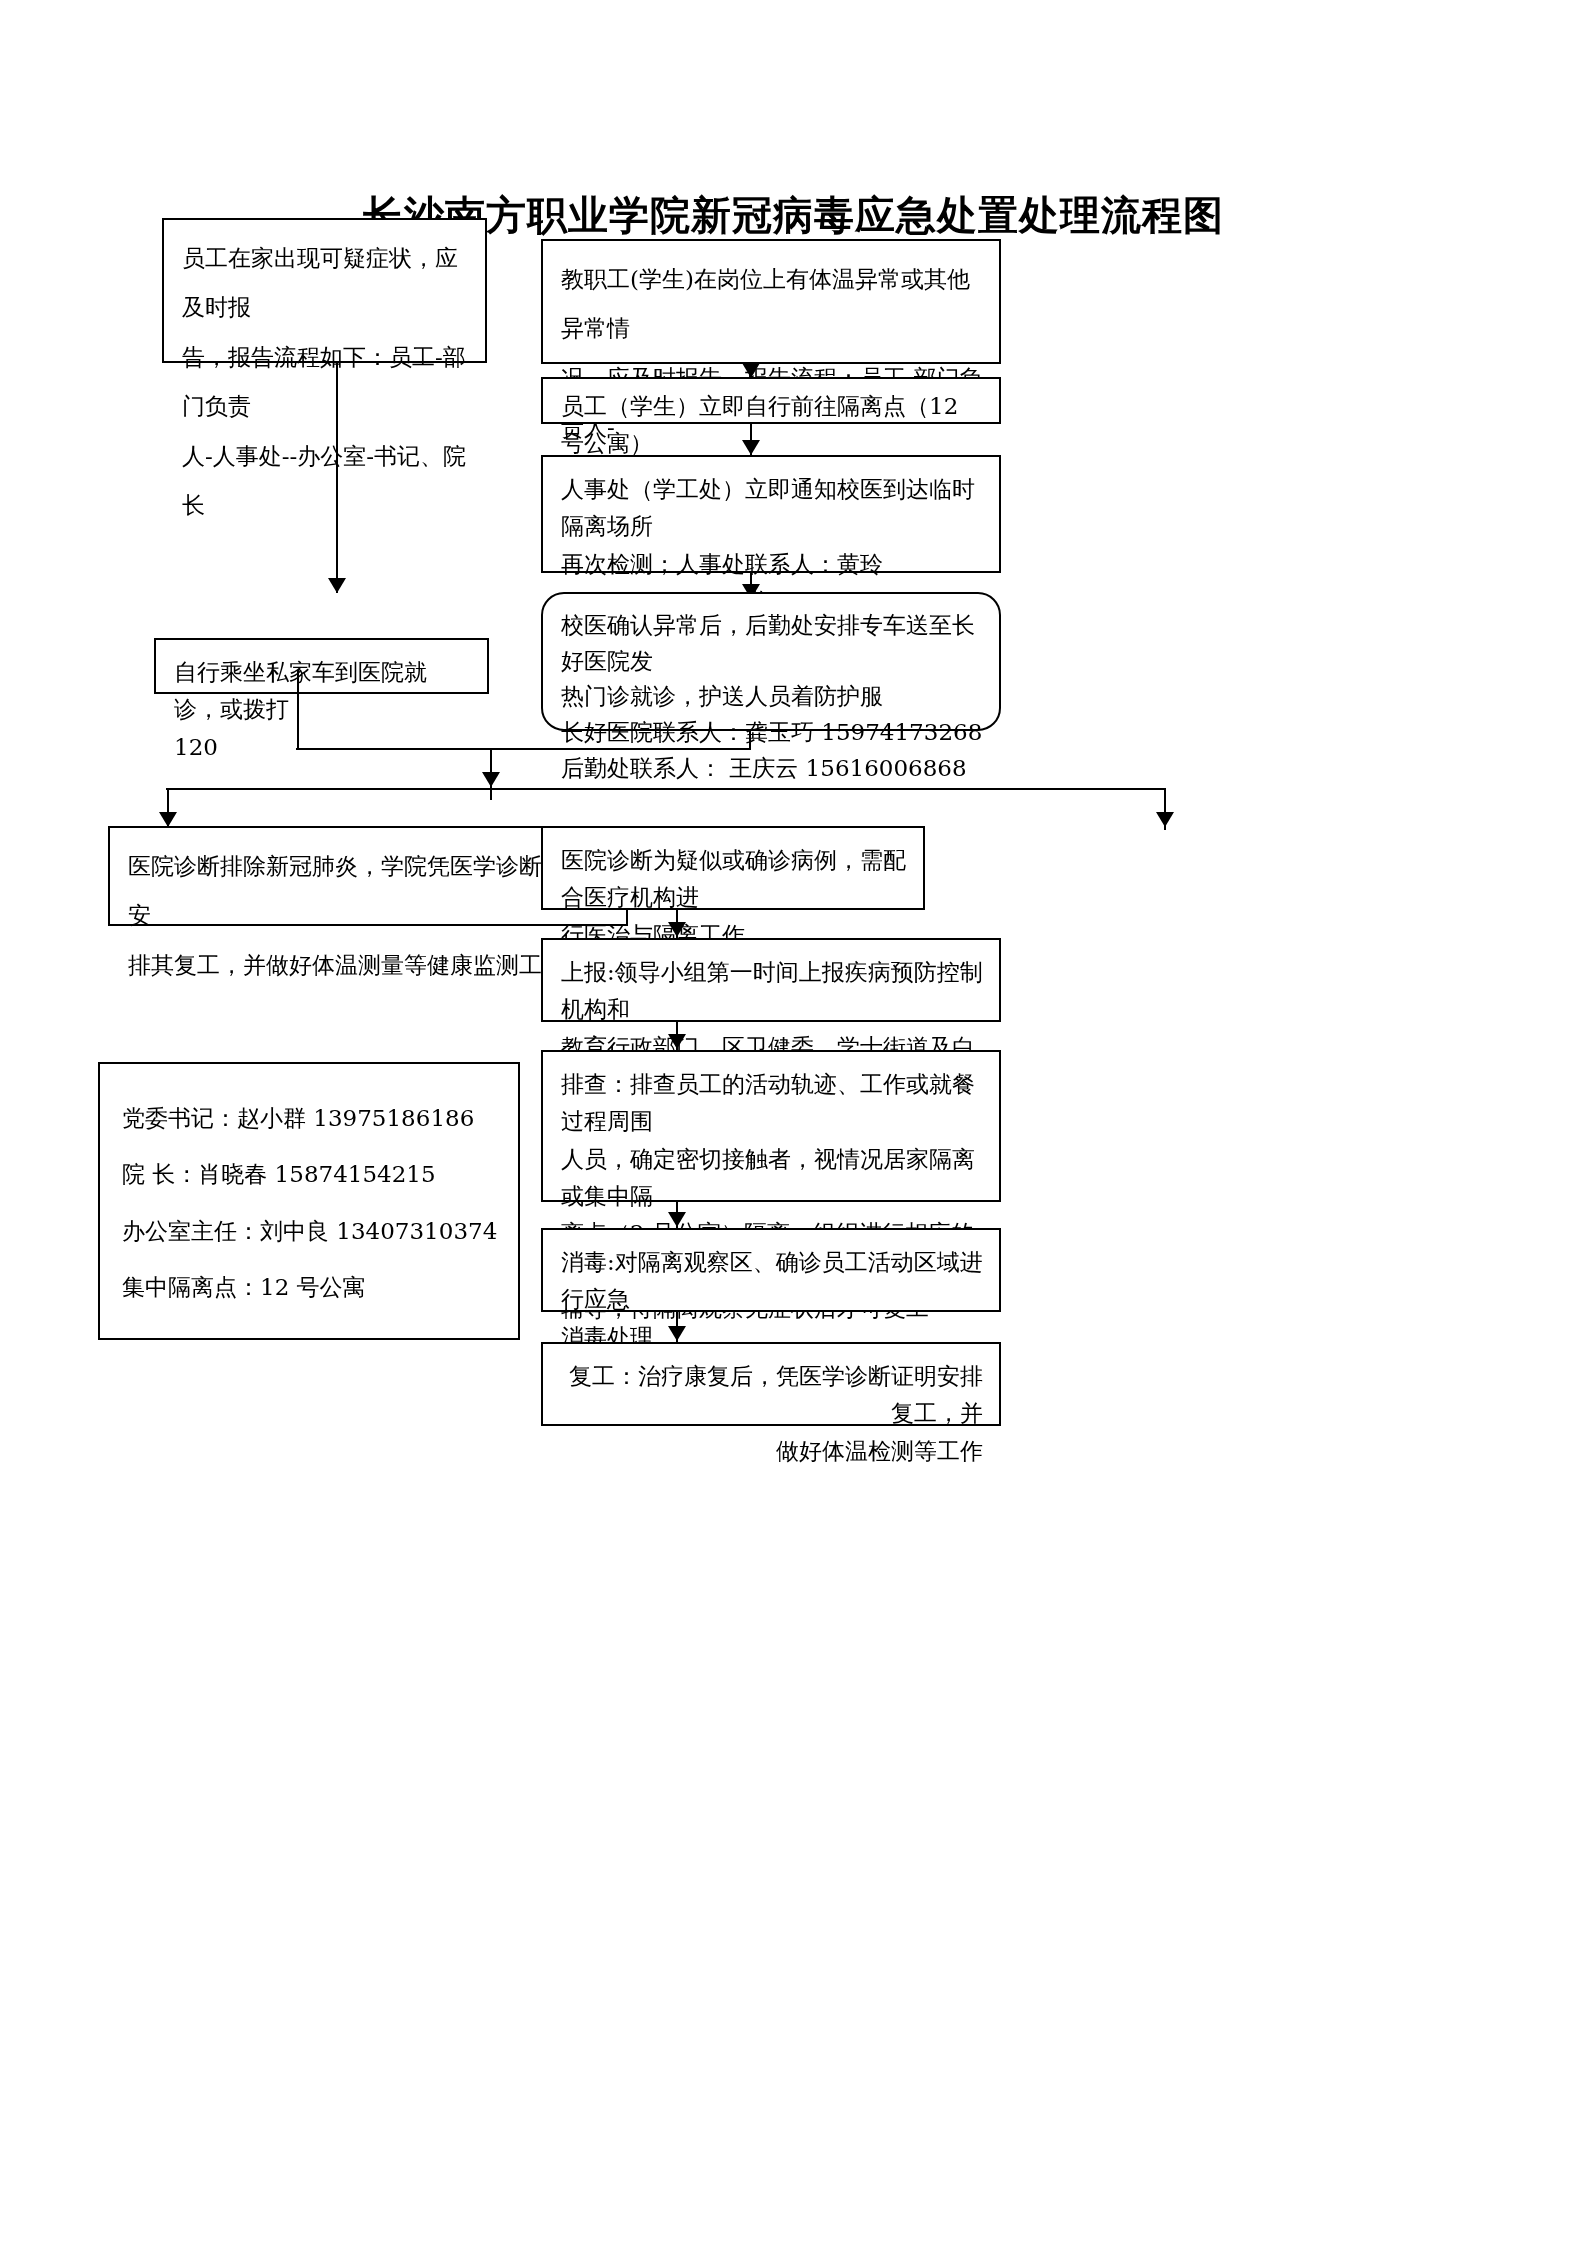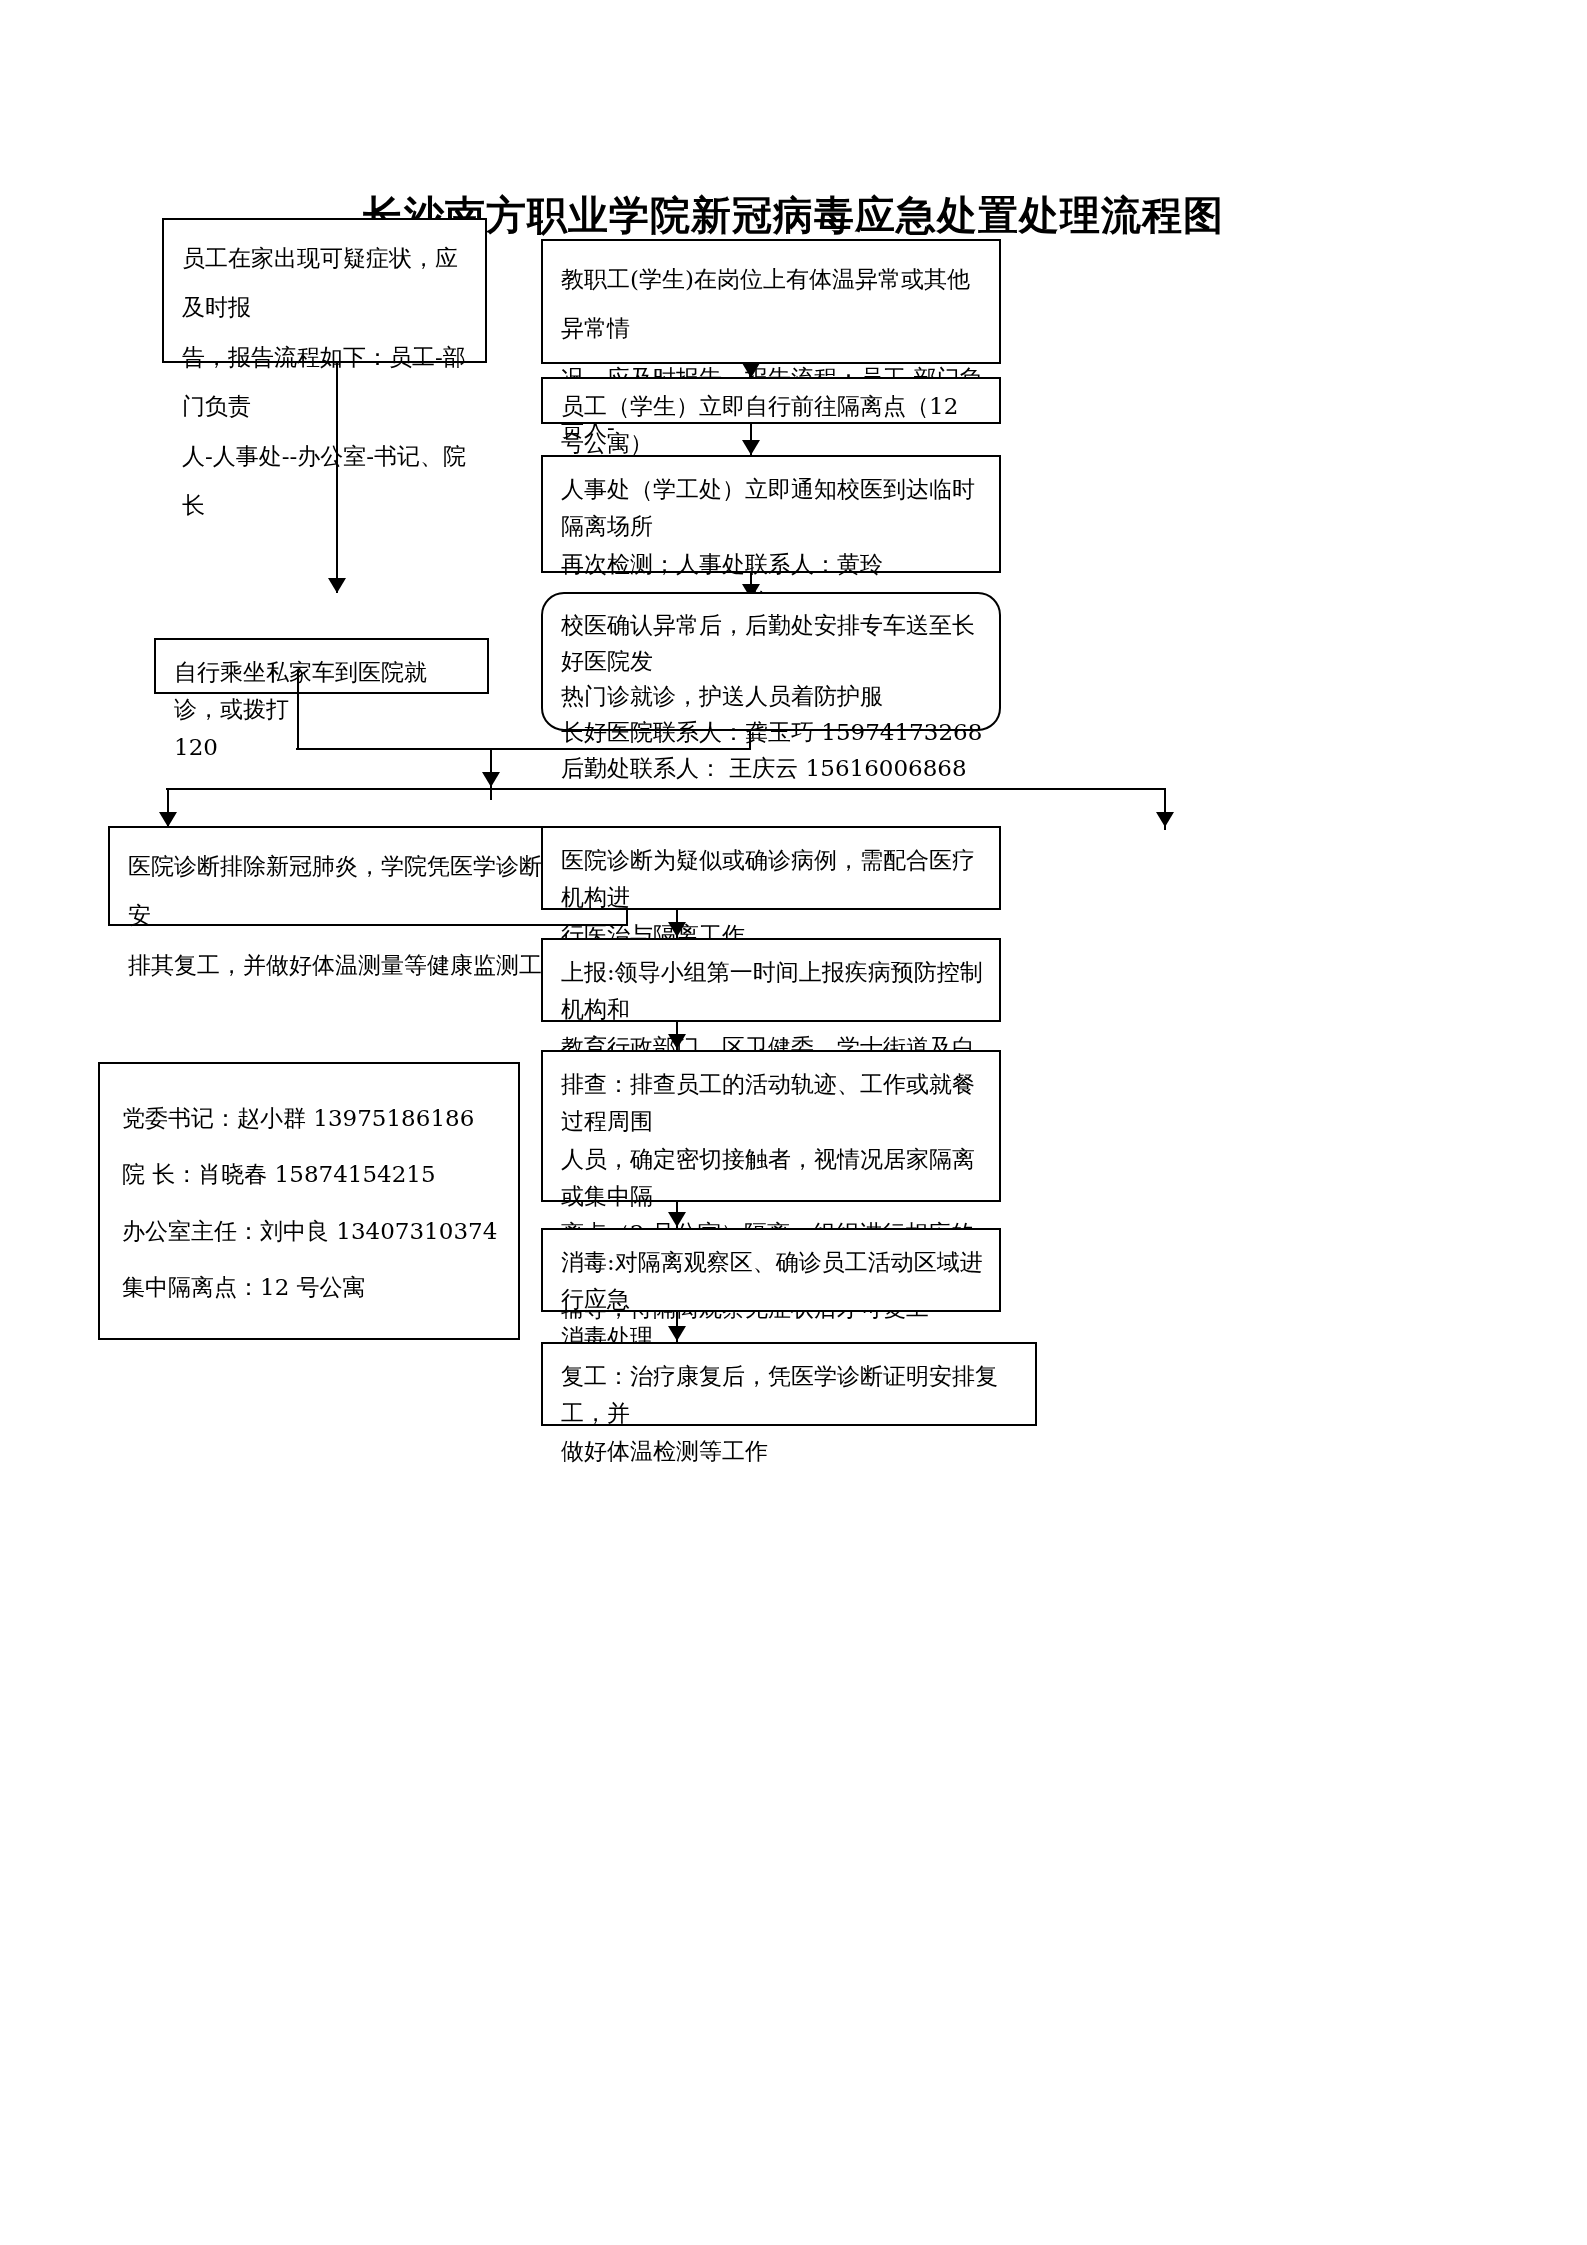--- a/index.html
+++ b/index.html
@@ -136,21 +136,21 @@
   <div class="vline" style="left:167px; top:788px; height:42px;"></div>
   <div class="arrow-down" style="left:159px; top:812px;"></div>
   <div class="vline" style="left:1164px; top:788px; height:42px;"></div>
   <div class="arrow-down" style="left:1156px; top:812px;"></div>
 
   <div class="box loose" style="left:108px; top:826px; width:520px; height:100px;">
     <p>医院诊断排除新冠肺炎，学院凭医学诊断证明安</p>
     <p>排其复工，并做好体温测量等健康监测工作</p>
   </div>
 
-  <div class="box" style="left:541px; top:826px; width:460px; height:84px;">
+  <div class="box" style="left:541px; top:826px; width:384px; height:84px;">
     <p>医院诊断为疑似或确诊病例，需配合医疗机构进</p>
     <p>行医治与隔离工作</p>
   </div>
 
   <div class="vline" style="left:676px; top:910px; height:30px;"></div>
   <div class="arrow-down" style="left:668px; top:922px;"></div>
 
   <div class="box" style="left:541px; top:938px; width:460px; height:84px;">
     <p>上报:领导小组第一时间上报疾病预防控制机构和</p>
     <p>教育行政部门、区卫健委、学士街道及白鹤社区</p>
@@ -170,21 +170,21 @@
   <div class="arrow-down" style="left:668px; top:1212px;"></div>
 
   <div class="box" style="left:541px; top:1228px; width:460px; height:84px;">
     <p>消毒:对隔离观察区、确诊员工活动区域进行应急</p>
     <p>消毒处理</p>
   </div>
 
   <div class="vline" style="left:676px; top:1312px; height:32px;"></div>
   <div class="arrow-down" style="left:668px; top:1326px;"></div>
 
-  <div class="box" style="left:541px; top:1342px; width:496px; height:84px;">
+  <div class="box" style="left:541px; top:1342px; width:460px; height:84px;text-align:right;">
     <p>复工：治疗康复后，凭医学诊断证明安排复工，并</p>
     <p>做好体温检测等工作</p>
   </div>
 
   <div class="box" style="left:98px; top:1062px; width:422px; height:278px; padding:26px 16px 0 22px; line-height:2.45;">
     <p>党委书记：赵小群   13975186186</p>
     <p>院    长：肖晓春   15874154215</p>
     <p>办公室主任：刘中良 13407310374</p>
     <p>集中隔离点：12 号公寓</p>
   </div>

